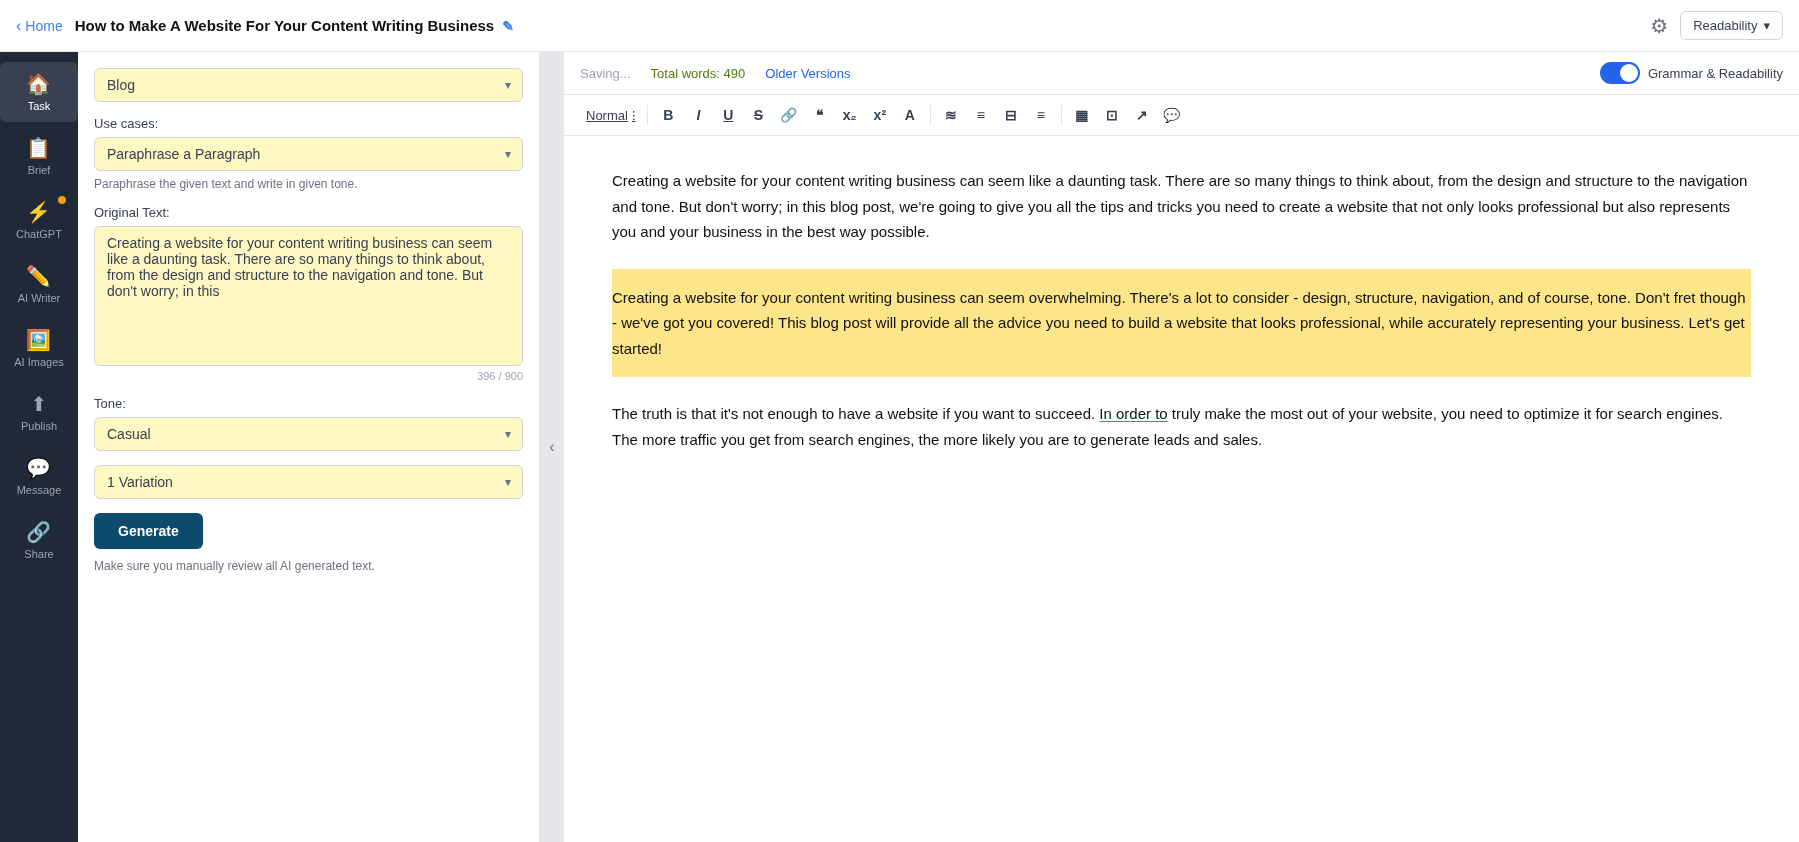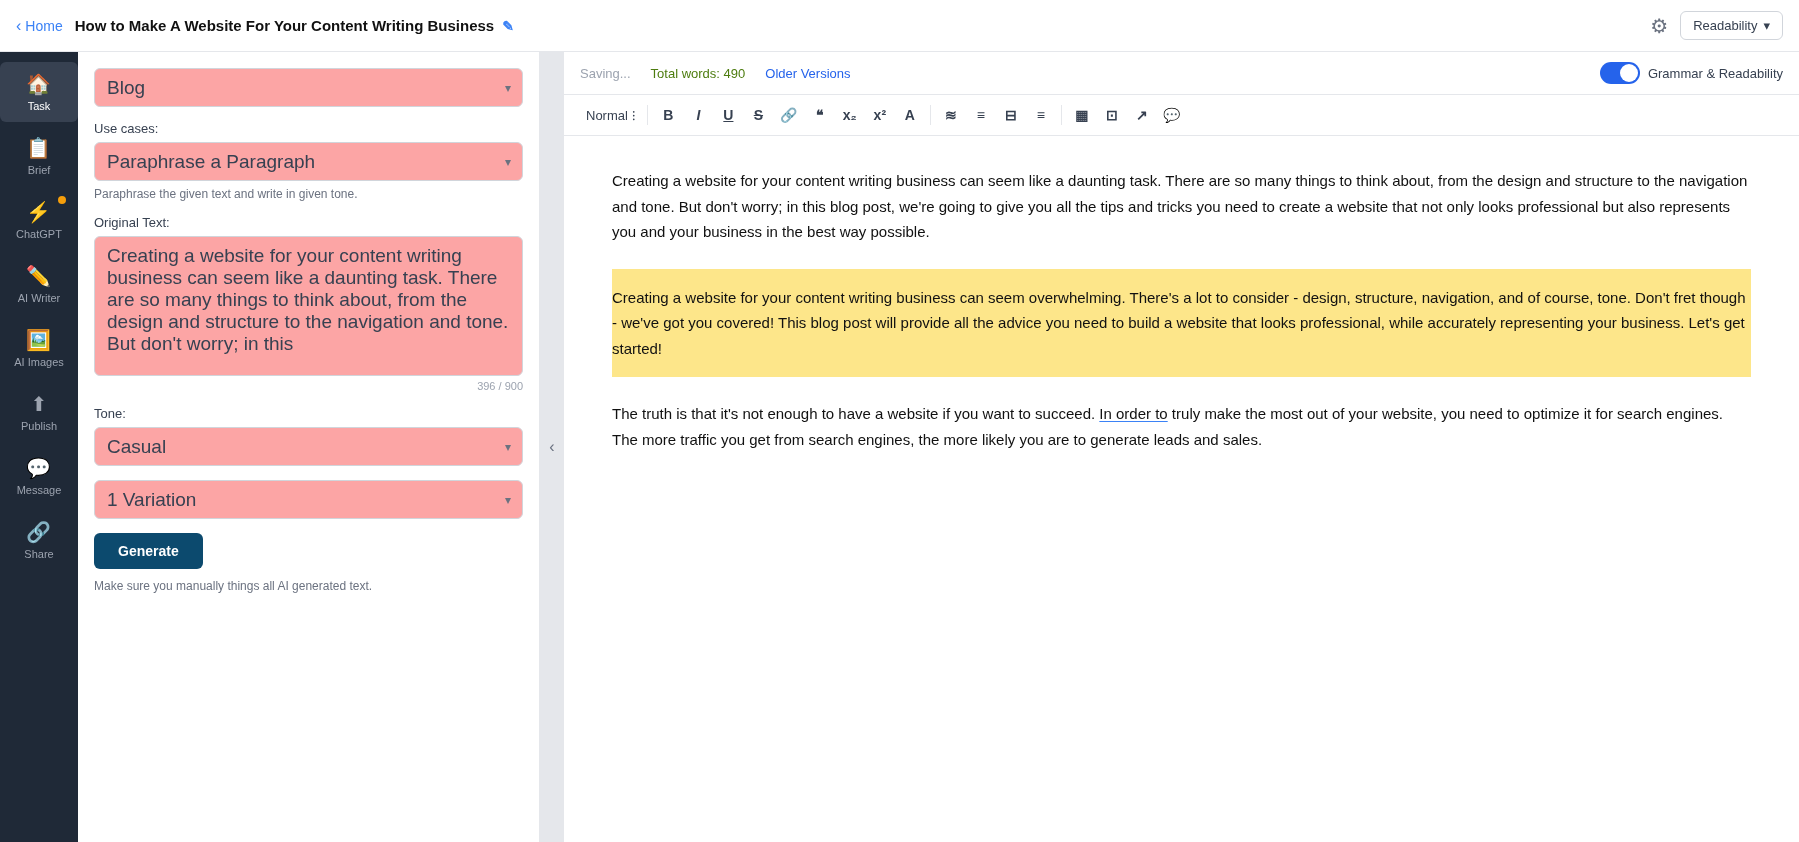--- a/index.html
+++ b/index.html
@@ -45,21 +45,21 @@
     }
 
     
     .left-panel {
       width: 462px; border-right: 1px solid #e5e7eb; overflow-y: auto;
       padding: 16px; flex-shrink: 0; background: #fff;
     }
     .left-panel label { font-size: 13px; color: #374151; margin-bottom: 6px; display: block; }
     .left-panel select, .left-panel textarea {
       width: 100%; border: 1px solid #d1d5db; border-radius: 6px;
-      padding: 8px 12px; font-size: 19px; color: #374151; background: #fca5a5;
+      padding: 8px 12px; font-size: 14px; color: #374151; background: #fef9c3;
       appearance: none; -webkit-appearance: none;
     }
     .select-wrapper { position: relative; margin-bottom: 14px; }
     .select-wrapper::after {
       content: '▾'; position: absolute; right: 12px; top: 50%; transform: translateY(-50%);
       pointer-events: none; color: #6b7280; font-size: 12px;
     }
     .use-case-desc { font-size: 12px; color: #6b7280; margin-bottom: 14px; margin-top: -8px; }
     .left-panel textarea { resize: none; height: 140px; font-family: inherit; }
     .char-count { text-align: right; font-size: 11px; color: #9ca3af; margin-bottom: 14px; }
@@ -103,21 +103,21 @@
       border-bottom: 1px solid #e5e7eb; flex-shrink: 0;
     }
     .toolbar-divider { width: 1px; height: 20px; background: #e5e7eb; margin: 0 4px; }
     .toolbar-btn {
       background: none; border: none; cursor: pointer; padding: 4px 6px;
       border-radius: 4px; color: #374151; font-size: 14px; font-weight: 600;
       display: flex; align-items: center; justify-content: center; min-width: 28px; height: 28px;
     }
     .style-selector {
       display: flex; align-items: center; gap: 4px; font-size: 13px; color: #374151;
-      padding: 4px 6px; cursor: pointer; border-radius: 4px;
+      padding: 4px 6px; cursor: pointer; border-radius: 4px; text-decoration: underline;
     }
 
     
     .editor-content { flex: 1; overflow-y: auto; padding: 32px 48px; }
     .content-para { font-size: 15px; line-height: 1.7; color: #111; margin-bottom: 24px; }
     .highlighted-block {
       background: #fde68a; padding: 16px 0; margin-bottom: 24px;
       font-size: 15px; line-height: 1.7; color: #111;
     }
     .underline-blue { text-decoration: underline; text-decoration-color: #3b82f6; text-underline-offset: 2px; }
@@ -207,21 +207,21 @@
       </select>
     </div>
 
     <div class="select-wrapper">
       <select>
         <option>1 Variation</option>
       </select>
     </div>
 
     <button class="generate-btn">Generate</button>
-    <p class="ai-note">Make sure you manually things all AI generated text.</p>
+    <p class="ai-note">Make sure you manually review all AI generated text.</p>
   </div>
 
   <button class="collapse-toggle">‹</button>
 
   <div class="editor-area">
 
     <div class="editor-topbar">
       <span class="saving-text">Saving...</span>
       <span class="word-count">Total words: 490</span>
       <span class="older-versions">Older Versions</span>

